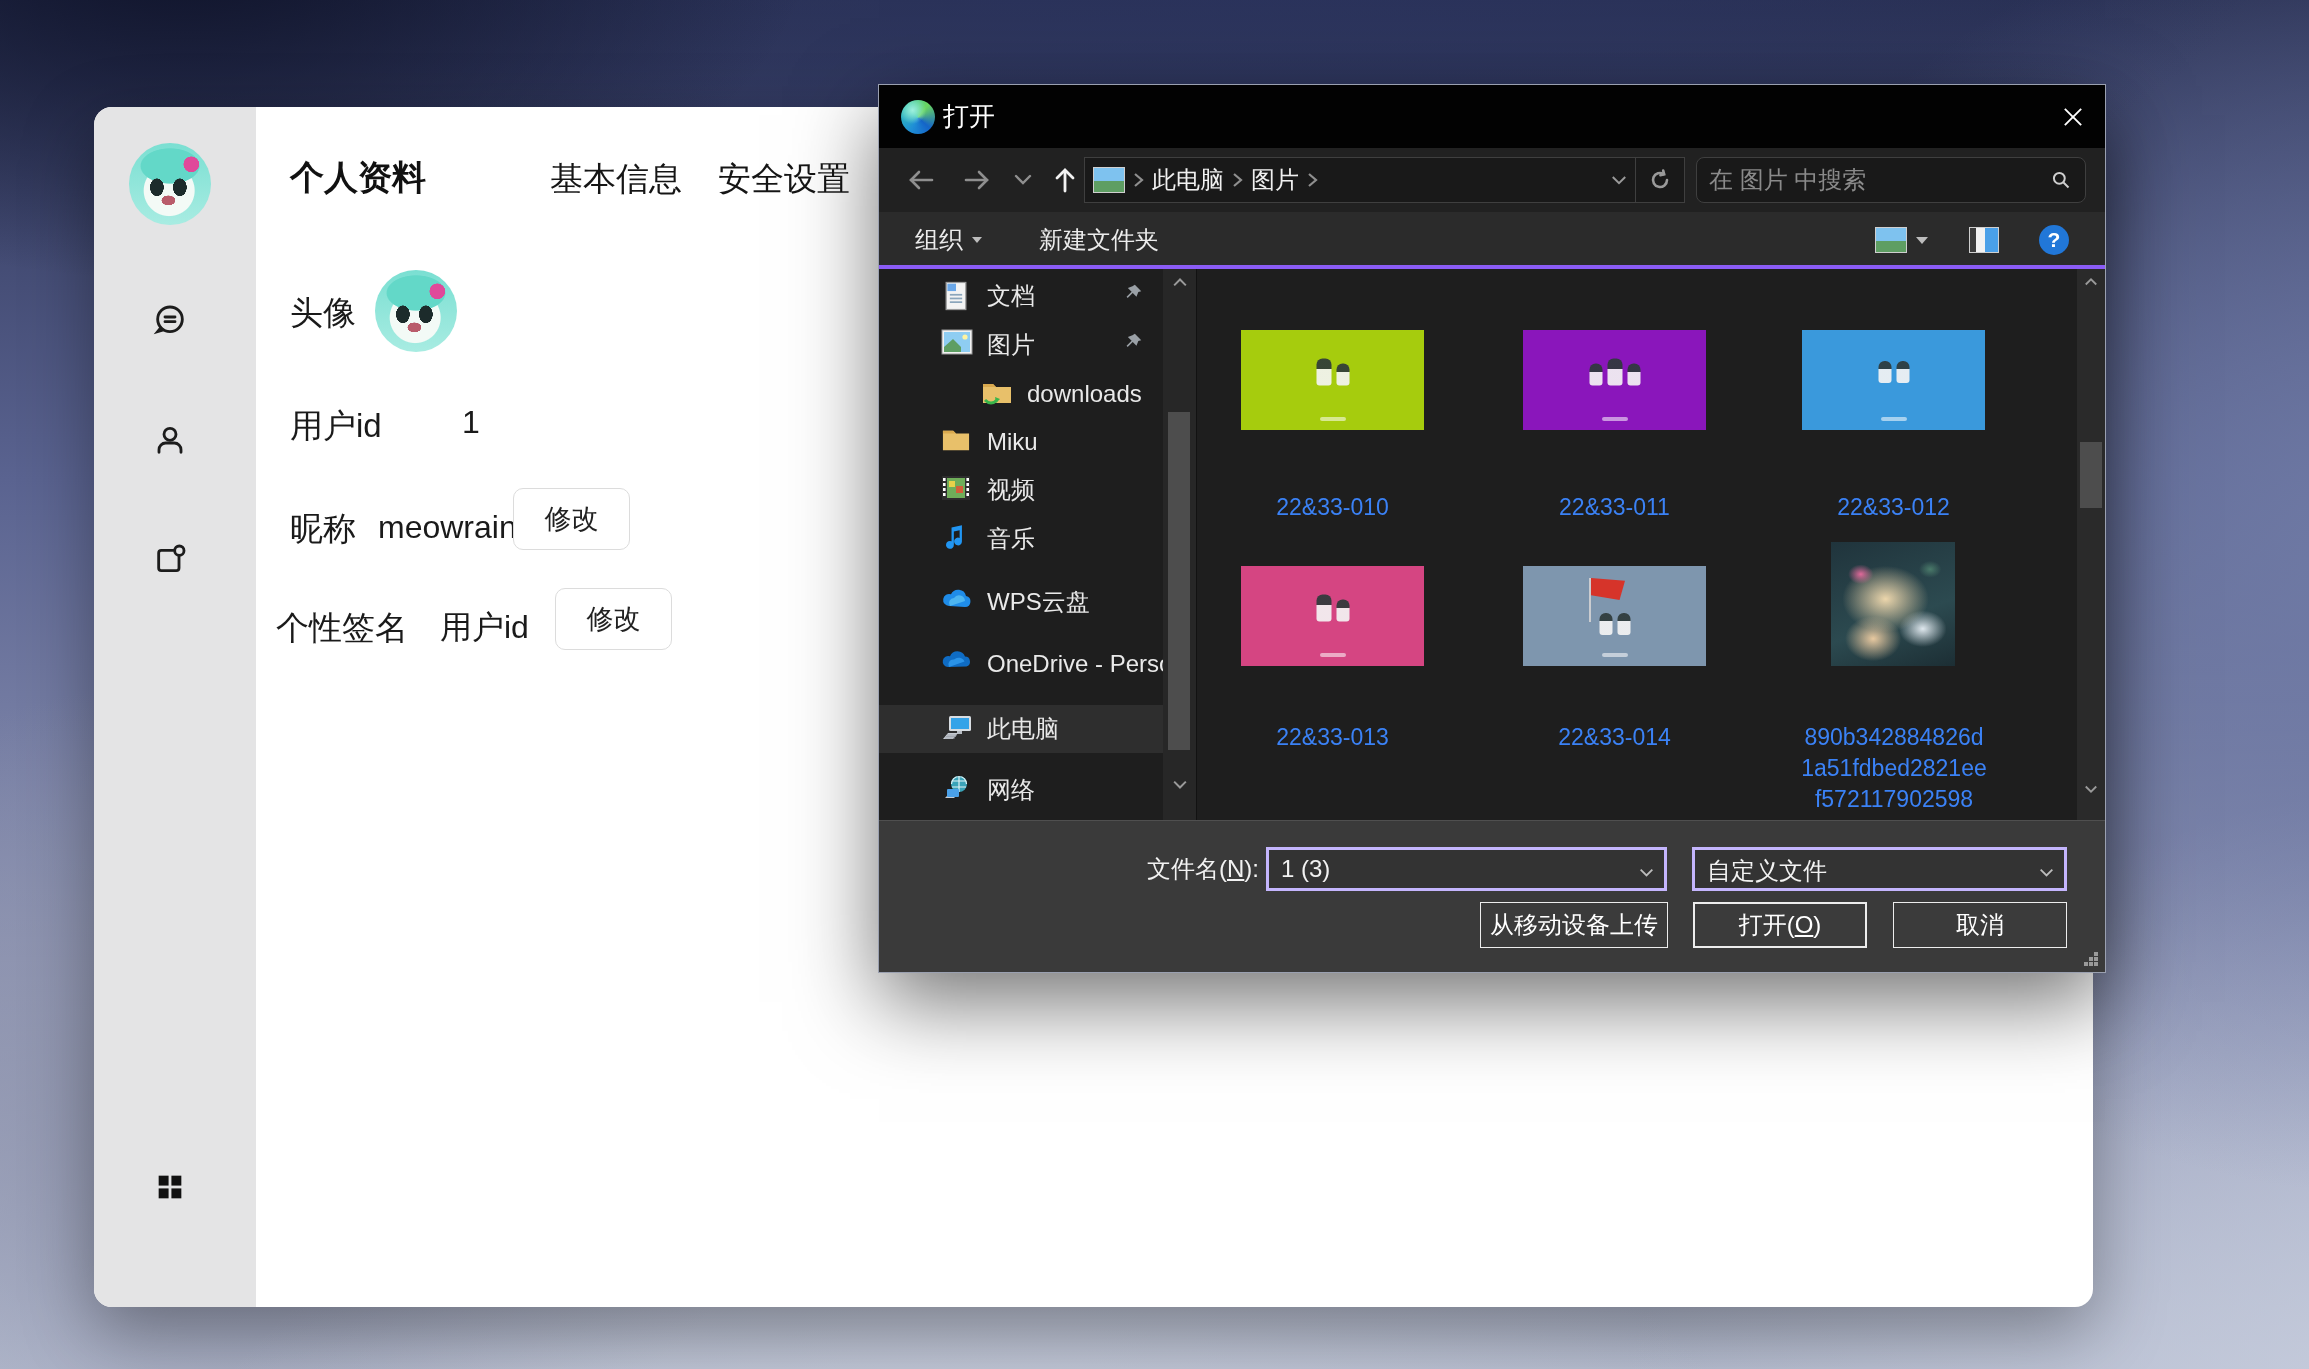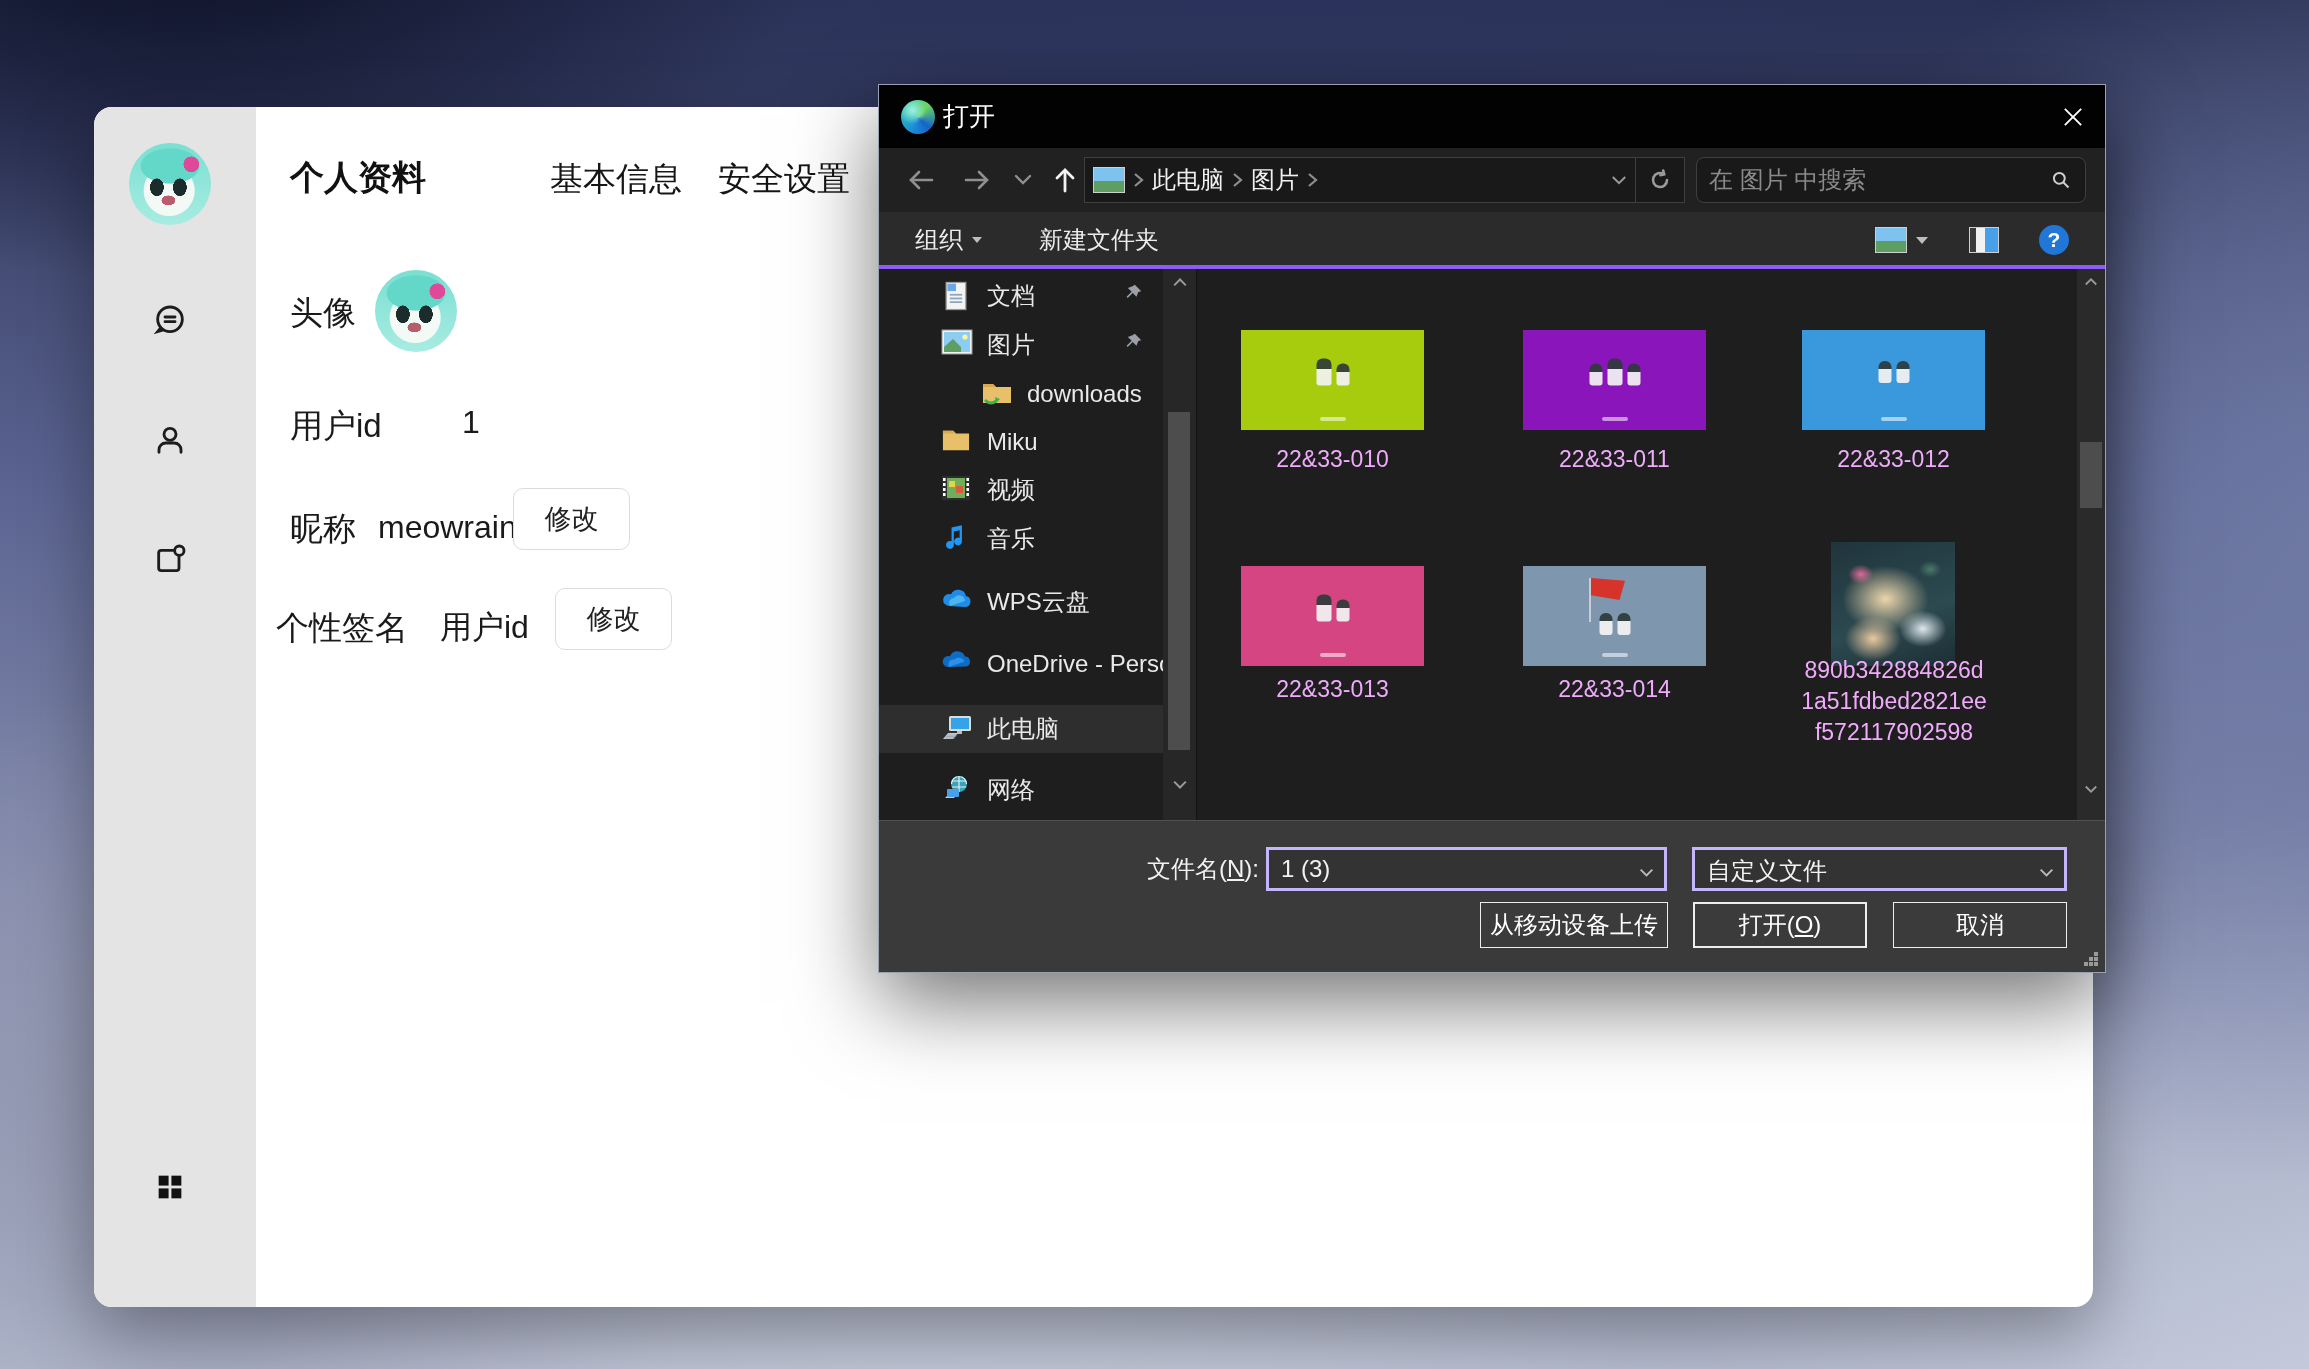--- a/index.html
+++ b/index.html
@@ -73,21 +73,21 @@
   .chev{position:absolute;left:0;width:100%;display:flex;justify-content:center;color:#9a9a9a;}
   .tile{position:absolute;width:183px;height:100px;}
   .fg{position:absolute;left:50%;top:42%;transform:translate(-50%,-50%);display:flex;gap:5px;align-items:flex-end;}
   .fg i{display:block;width:15px;height:27px;border-radius:6px 6px 3px 3px;opacity:.92;
     background:linear-gradient(180deg,#2e3a3a 0 38%,#f4f4f4 38% 100%);}
   .fg i.s{height:22px;width:13px;}
   .wm{position:absolute;bottom:9px;left:50%;transform:translateX(-50%);width:26px;height:4px;background:rgba(255,255,255,.55);border-radius:2px;}
   .flag{position:absolute;left:68px;top:12px;width:34px;height:22px;background:#d6342a;
     clip-path:polygon(0 0,100% 12%,84% 100%,0 78%);}
   .flagpole{position:absolute;left:66px;top:12px;width:2px;height:44px;background:#caccd0;}
-  .fname{position:absolute;font-size:23px;color:#f0abfc;text-align:center;line-height:31px;word-break:break-all;}
+  .fname{position:absolute;font-size:23px;color:#3b82f6;text-align:center;line-height:31px;word-break:break-all;margin-top:48px;}
   .photo{position:absolute;width:124px;height:124px;
     background:
       radial-gradient(18px 14px at 24% 26%, #e06a9a 0%, rgba(224,106,154,0) 70%),
       radial-gradient(60px 46px at 44% 46%, #ecd6ac 0%, rgba(236,214,172,0) 72%),
       radial-gradient(40px 32px at 34% 78%, #e8c9a0 0%, rgba(232,201,160,0) 70%),
       radial-gradient(34px 26px at 74% 70%, #dfe8ee 0%, rgba(223,232,238,0) 70%),
       radial-gradient(16px 12px at 80% 22%, #4a7a6a 0%, rgba(74,122,106,0) 70%),
       linear-gradient(160deg,#20343c 0%,#2c4a50 60%,#1c2e34 100%);}
   .dfoot{position:absolute;left:0;top:735px;width:1226px;height:152px;background:#3a3a3a;border-top:1px solid #4f4f4f;box-sizing:border-box;}
   .flab{position:absolute;left:180px;top:761px;width:200px;height:44px;line-height:44px;text-align:right;color:#f2f2f2;font-size:24px;}
@@ -428,21 +428,21 @@
         <span class="flag"></span>
       <span class="fg" style="top:58%;">
           <i class="s"></i>
           <i class="s"></i>
         </span>
         <span class="wm"></span>
       </div>
     <div class="fname" style="left:644px;top:405px;width:183px;">22&amp;33-014</div>
 
     <div class="photo" style="left:952px;top:273px;"></div>
-    <div class="fname" style="left:920px;top:386px;width:190px;">890b342884826d1a51fdbed2821eef572117902598</div>
+    <div class="fname" style="left:920px;top:405px;width:190px;">890b342884826d1a51fdbed2821eef572117902598</div>
 
     <div class="sb" style="left:1198px;top:0;width:28px;height:551px;background:#2a2a2a;">
       <div class="chev" style="top:8px;">
           <svg width="14" height="9" viewBox="0 0 18 12" stroke="#9a9a9a" stroke-width="2.4" fill="none">
             <path d="M2 10 L9 3 L16 10"></path>
           </svg>
         </div>
       <div class="thumb" style="top:173px;height:66px;left:3px;"></div>
       <div class="chev" style="top:516px;">
           <svg width="14" height="9" viewBox="0 0 18 12" stroke="#9a9a9a" stroke-width="2.4" fill="none">

